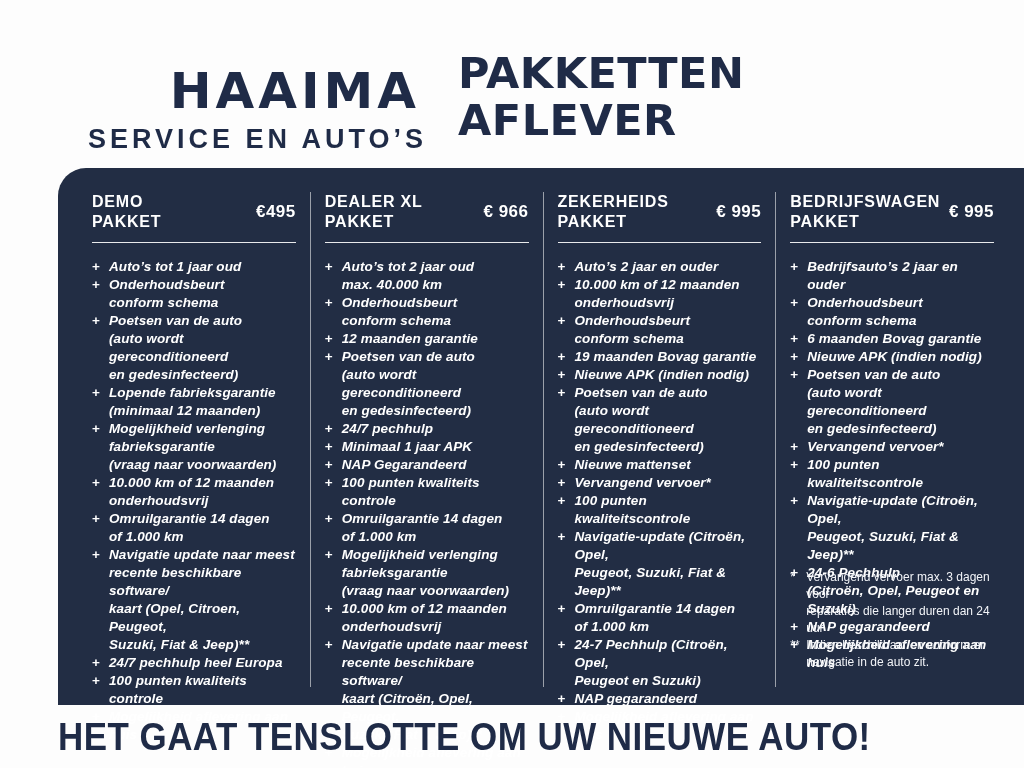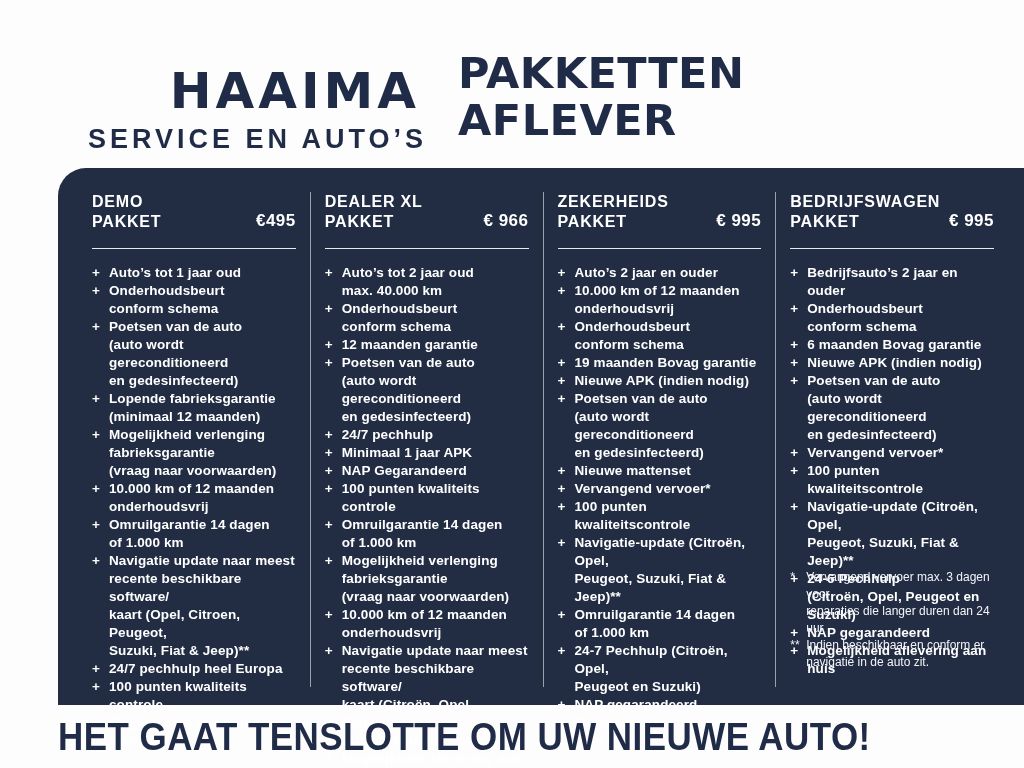--- a/index.html
+++ b/index.html
@@ -71,23 +71,23 @@
     color: #ffffff;
   }
   .col + .col {
     border-left: 1px solid rgba(255,255,255,0.55);
     padding-left: 14px;
   }
 
   .pkg-header {
     display: flex;
     justify-content: space-between;
-    align-items: flex-end;
+    align-items: center;
     border-bottom: 1.5px solid rgba(255,255,255,0.9);
-    padding-bottom: 16px;
+    padding-bottom: 10px;
   }
   .pkg-name {
     font-size: 16px;
     font-weight: 700;
     letter-spacing: 0.8px;
     line-height: 20px;
     white-space: pre-line;
   }
   .pkg-price {
     font-size: 17px;
@@ -106,20 +106,21 @@
   }
   .plus {
     width: 17px;
     flex: 0 0 17px;
     font-weight: 700;
   }
   .item-text {
     flex: 1;
     white-space: pre-line;
     letter-spacing: 0.1px;
+    font-style: italic;
   }
 
   .footnotes {
     position: absolute;
     left: 14px; right: 10px;
     bottom: 16px;
   }
   .footnote {
     display: flex;
     font-size: 12px;

